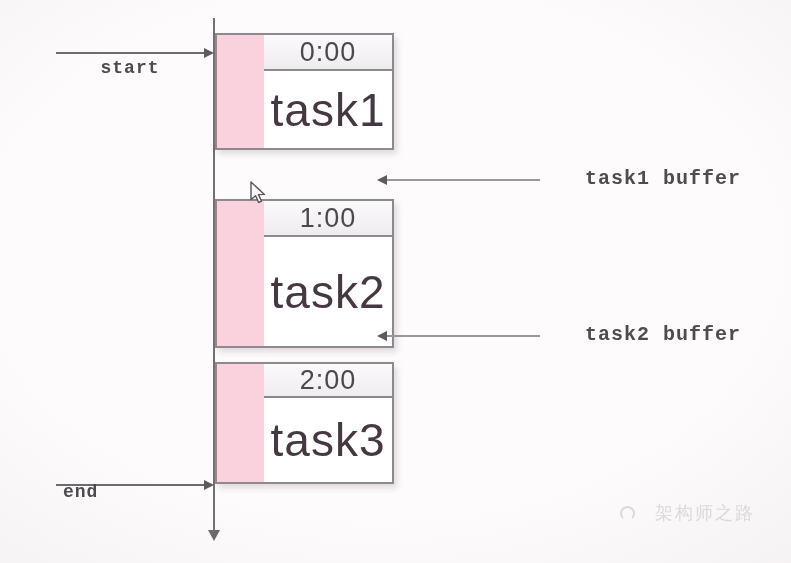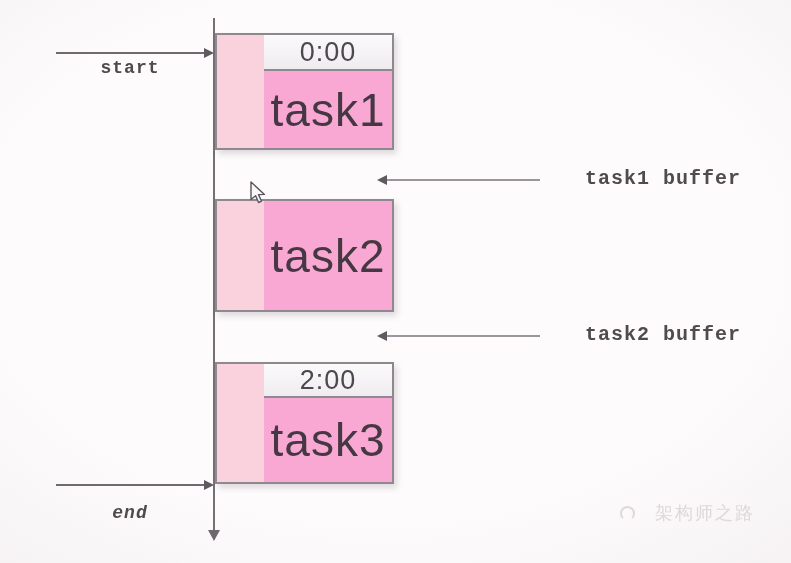--- a/index.html
+++ b/index.html
@@ -92,21 +92,21 @@
     border-bottom: 2px solid #8e898e;
     display: flex;
     align-items: center;
     justify-content: center;
     font-size: 27px;
     color: #4d484d;
     letter-spacing: 1px;
   }
   .task-body {
     width: 100%;
-    background: #f9a8d4;
+    background: #ffffff;
     display: flex;
     align-items: center;
     justify-content: center;
     font-size: 46px;
     color: #463843;
     letter-spacing: 1px;
   }
 
   .cursor {
     position: absolute;
@@ -141,32 +141,33 @@
 
   <div class="vline"></div>
   <div class="arrow-down"></div>
 
   <div class="hline" style="left:56px; top:52px; width:151px;"></div>
   <div class="arrow-right" style="left:204px; top:48px;"></div>
   <div class="side-label" style="left:63px; top:58px; width:134px; text-align:center;">start</div>
 
   <div class="hline" style="left:56px; top:484px; width:151px;"></div>
   <div class="arrow-right" style="left:204px; top:480px;"></div>
-  <div class="side-label" style="left:63px; top:503px; width:134px; text-align:center;font-style:italic;">end</div>
+  <div class="side-label" style="left:63px; top:482px; width:134px; text-align:left;">end</div>
 
   <div class="task-box" style="top:33px;">
     <div class="task-header" style="height:36px;">0:00</div>
     <div class="task-body" style="height:77px;">task1</div>
   </div>
 
   <div class="buffer-line" style="left:386px; top:179px; width:154px;"></div>
   <div class="arrow-left" style="left:377px; top:175px;"></div>
   <div class="buffer-label" style="left:553px; top:167px;">task1 buffer</div>
 
   <div class="task-box" style="top:199px;">
+    <div class="task-header" style="height:36px;">1:00</div>
     <div class="task-body" style="height:109px;">task2</div>
   </div>
 
   <div class="buffer-line" style="left:386px; top:335px; width:154px;"></div>
   <div class="arrow-left" style="left:377px; top:331px;"></div>
   <div class="buffer-label" style="left:553px; top:323px;">task2 buffer</div>
 
   <div class="task-box" style="top:362px;">
     <div class="task-header" style="height:34px;">2:00</div>
     <div class="task-body" style="height:84px;">task3</div>

